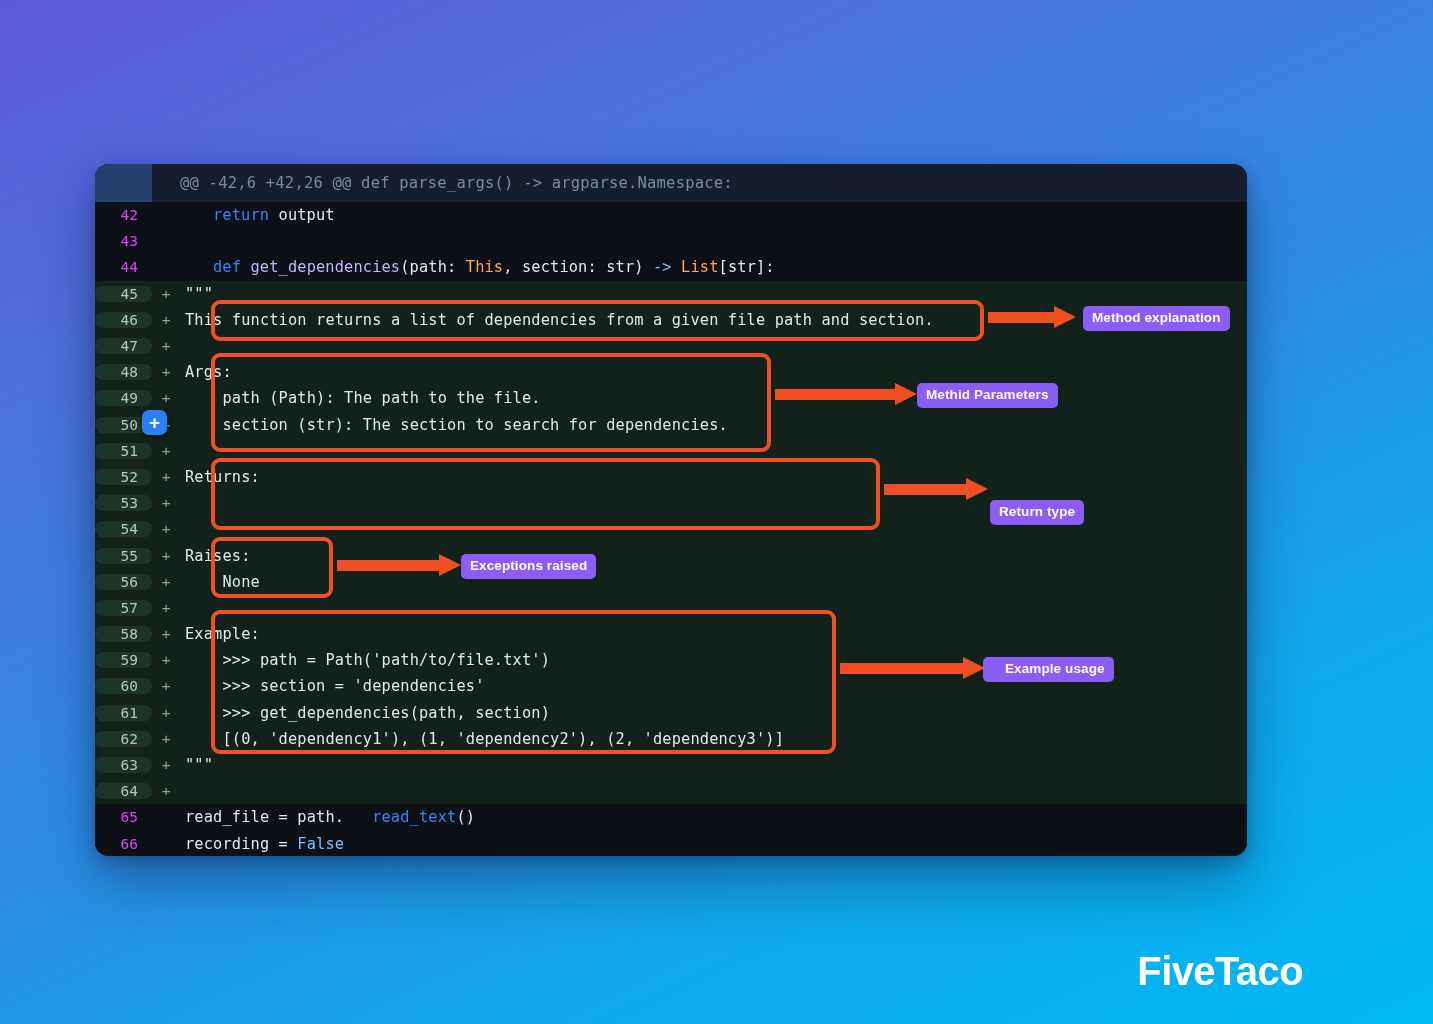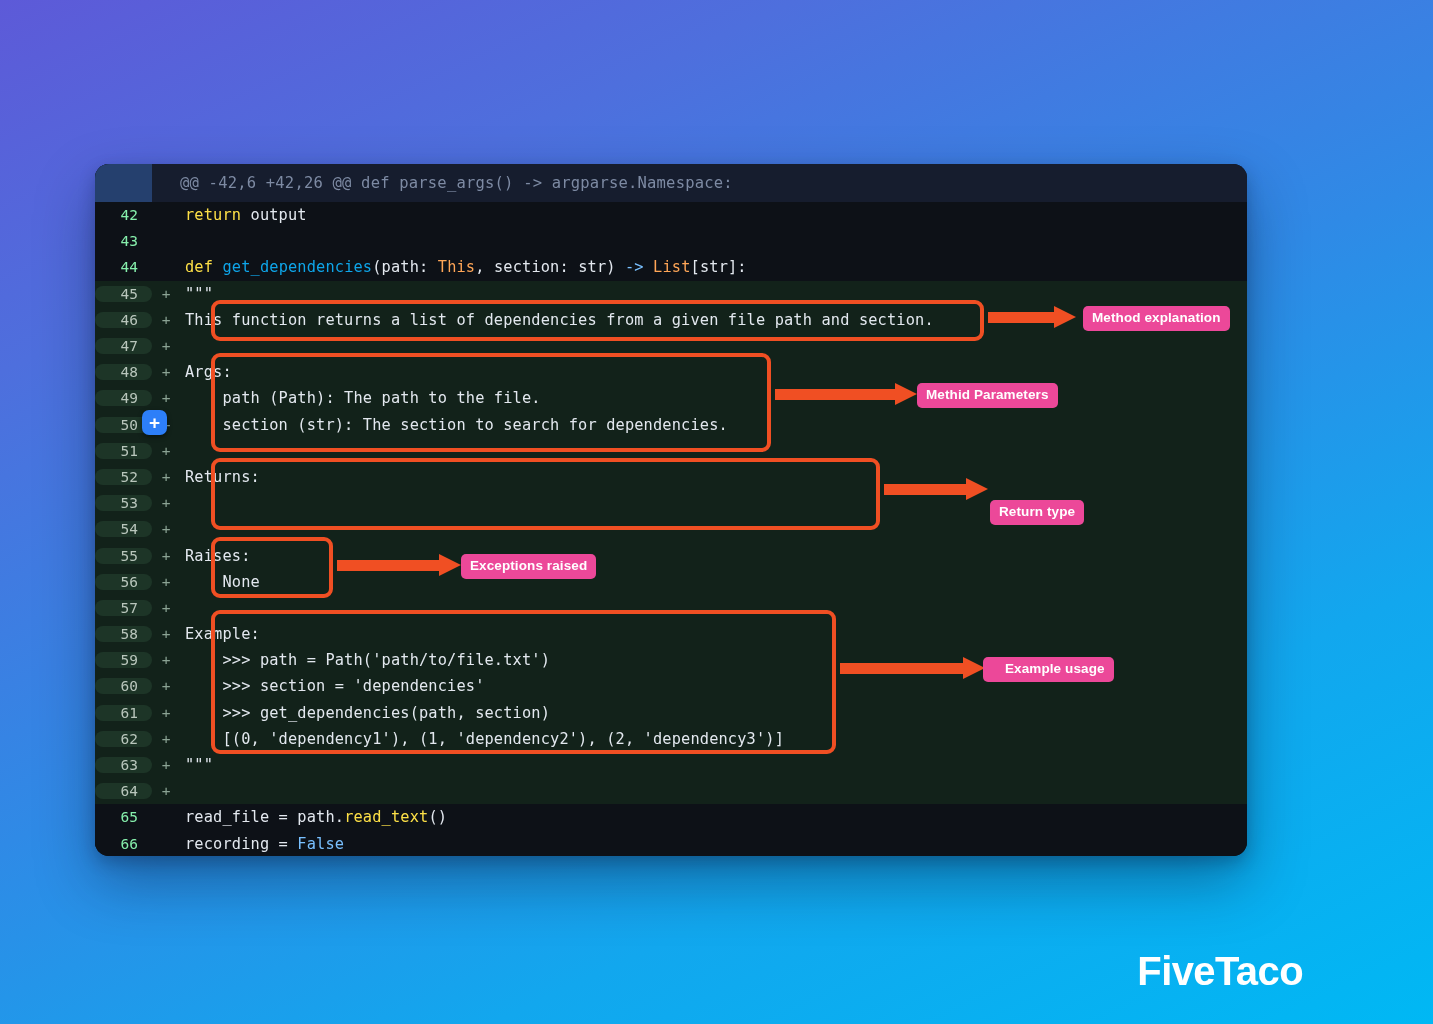--- a/index.html
+++ b/index.html
@@ -27,41 +27,41 @@
     flex:1; display:flex; align-items:center;
     font-family:"DejaVu Sans Mono","Liberation Mono", monospace;
     font-size:15.5px; color:#7d8aa3; letter-spacing:.2px; white-space:pre;
   }
 
   
   .row{ display:flex; height:26.2px; align-items:center; }
   .row .ln{
     width:57px; flex:0 0 57px; text-align:right; padding-right:14px;
     font-family:"DejaVu Sans Mono","Liberation Mono", monospace;
-    font-size:14.5px; color:#86efac;
+    font-size:14.5px; color:#d946ef;
   }
   .row .sign{
     width:28px; flex:0 0 28px; text-align:center;
     font-family:"DejaVu Sans Mono","Liberation Mono", monospace;
     font-size:14.5px; color:#8ba394;
   }
   .row .code{
     flex:1; white-space:pre; padding-left:5px;
     font-family:"DejaVu Sans Mono","Liberation Mono", monospace;
     font-size:15.3px; color:#e3e8ef; letter-spacing:.15px;
   }
   .row.ctx{ background:#0d1117; }
   .row.ctx .ln{ background:#0d1117; }
   .row.add{ background:#12221a; }
   .row.add .ln{ background:#1d3527; color:#b9c6bc;border-radius:8px; }
   .row.add .sign{ background:#12221a; }
 
   
-  .k  { color:#fde047; }
-  .fn { color:#0ea5e9; }
+  .k  { color:#3b82f6;margin-left:28px; }
+  .fn { color:#c4b5fd; }
   .ty { color:#ffa657; }
   .op { color:#79c0ff; }
 
   
   #add-line-button{
     position:absolute; left:142px; top:410px; width:25px; height:25px;
     border-radius:7px; background:#2d7ff9;
     box-shadow:0 2px 5px rgba(0,0,0,.45);
     display:flex; align-items:center; justify-content:center;
     color:#fff; font-size:19px; line-height:1; font-weight:600;
@@ -80,21 +80,21 @@
     position:absolute; left:0; top:6px; height:11px; background:#f04f23;
   }
   .arrow .head{
     position:absolute; top:0; width:0; height:0;
     border-top:11px solid transparent; border-bottom:11px solid transparent;
     border-left:22px solid #f04f23;
   }
 
   
   .label{
-    position:absolute; background:#ec4899; color:#fff;
+    position:absolute; background:#8b5cf6; color:#fff;
     border-radius:5px; padding:4px 9px 5px;
     font-family:"Liberation Sans", sans-serif;
     font-size:13.5px; font-weight:700; white-space:nowrap;
     letter-spacing:.1px; line-height:1.15;
   }
 
   
   #brand{
     position:absolute; right:130px; bottom:30px;
     color:#ffffff; font-size:40px; font-weight:700; letter-spacing:-.6px;

